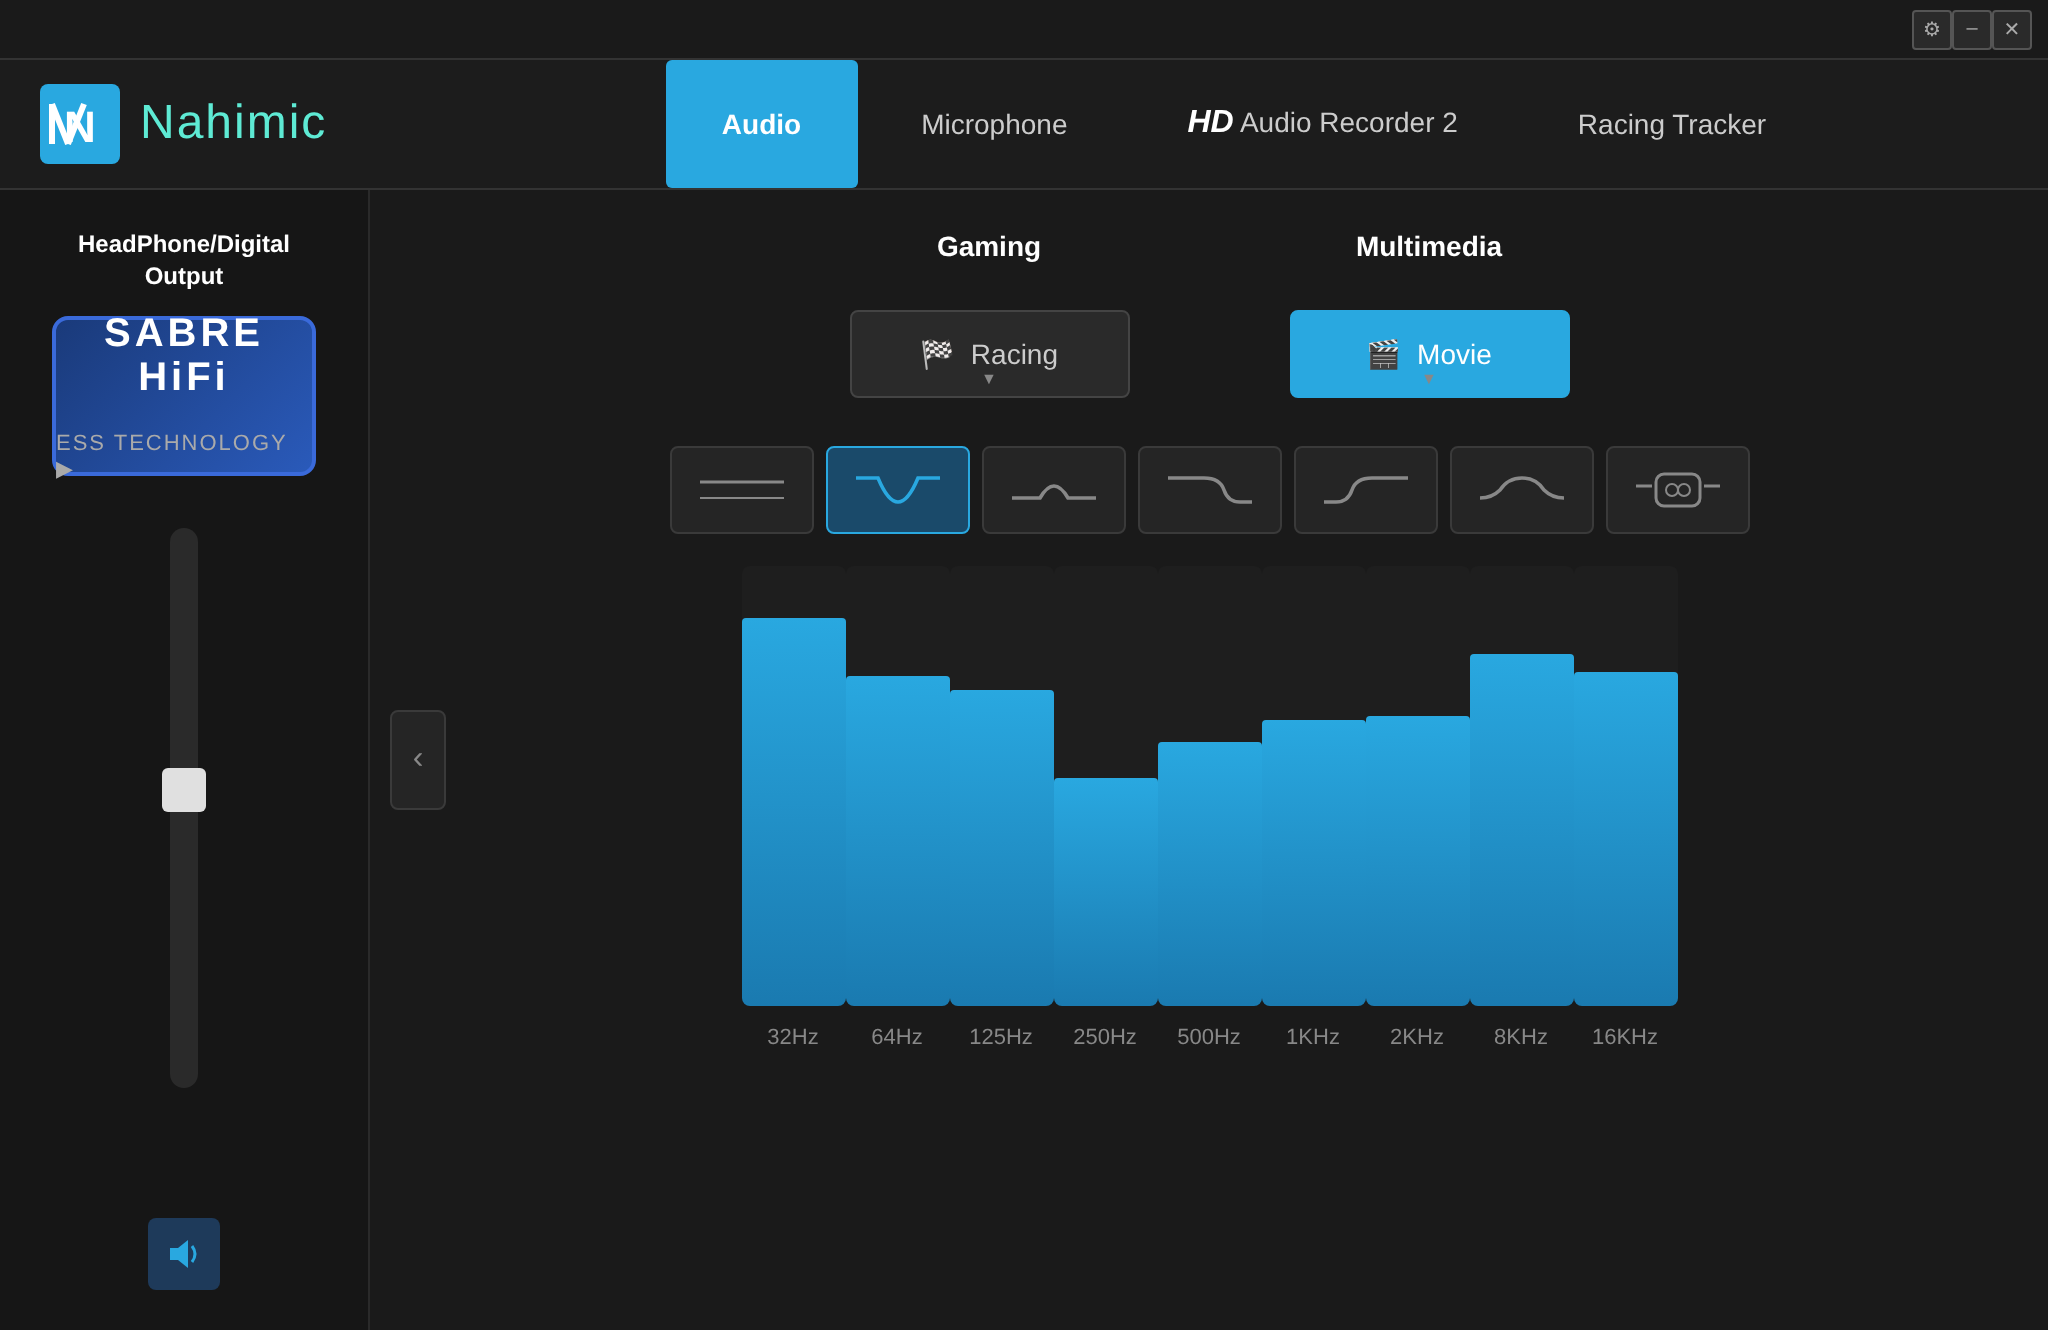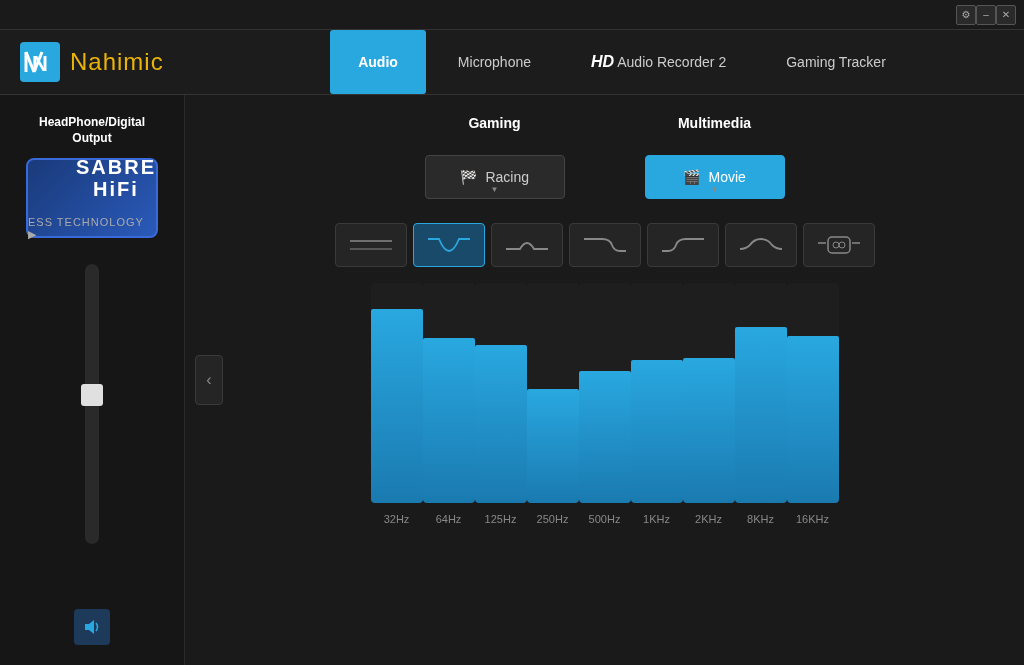--- a/index.html
+++ b/index.html
@@ -39,21 +39,21 @@
       padding-left: 20px;
     }
     #logo-icon {
       width: 40px;
       height: 40px;
       margin-right: 10px;
     }
     #logo-text {
       font-size: 24px;
       font-weight: 300;
-      color: #eab308;
+      color: #5eead4;
       letter-spacing: 1px;
     }
     #nav-tabs {
       display: flex;
       align-items: center;
       gap: 4px;
       flex: 1;
       justify-content: center;
     }
     .nav-tab {
@@ -116,21 +116,21 @@
       margin-bottom: 12px;
       line-height: 1.3;
     }
     #device-logo {
       width: 132px;
       height: 80px;
       background: linear-gradient(135deg, #1a3a7a, #2a5aba);
       border-radius: 8px;
       display: flex;
       flex-direction: column;
-      align-items: flex-end;
+      align-items: center;
       justify-content: center;
       margin-bottom: 16px;
       border: 2px solid #3a6ada;
     }
     #device-logo .sabre-text {
       font-size: 20px;
       font-weight: 900;
       color: #fff;
       letter-spacing: 2px;
       text-align: center;
@@ -341,21 +341,21 @@
     <span id="logo-text">Nahimic</span>
   </div>
 
   <div id="nav-tabs">
     <button class="nav-tab active">Audio</button>
     <button class="nav-tab">Microphone</button>
     <button class="nav-tab">
       <span class="hd-badge">HD</span>
       <span> Audio Recorder 2</span>
     </button>
-    <button class="nav-tab">Gaming Tracker</button>
+    <button class="nav-tab">Racing Tracker</button>
   </div>
 </div>
 
 <div id="main">
 
   <div id="sidebar">
     <div id="device-label">HeadPhone/Digital<br>Output</div>
     <div id="device-logo">
       <div class="sabre-text">SABRE<br>HiFi</div>
       <div class="ess-text">ESS TECHNOLOGY ▶</div>

